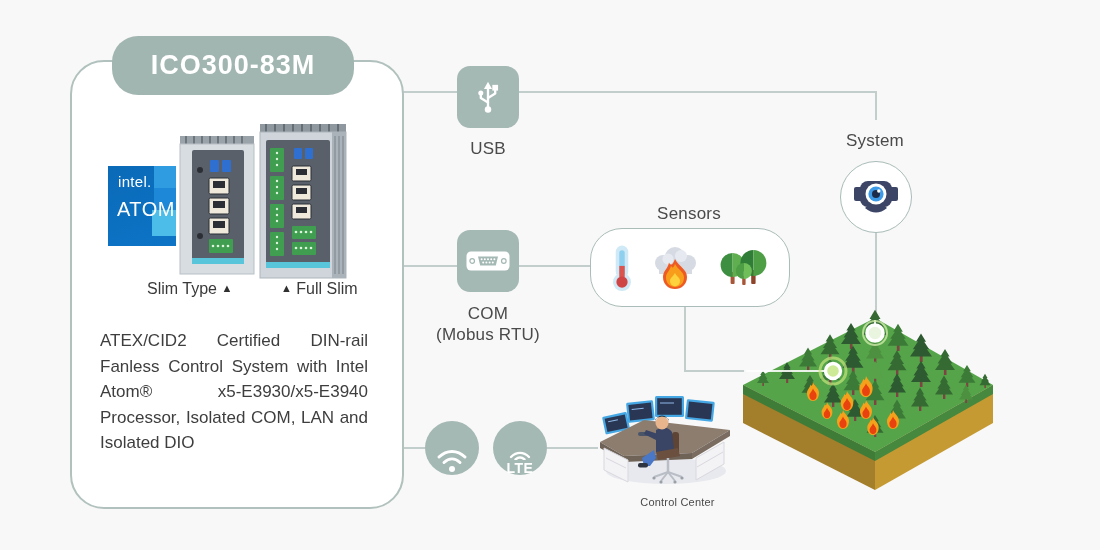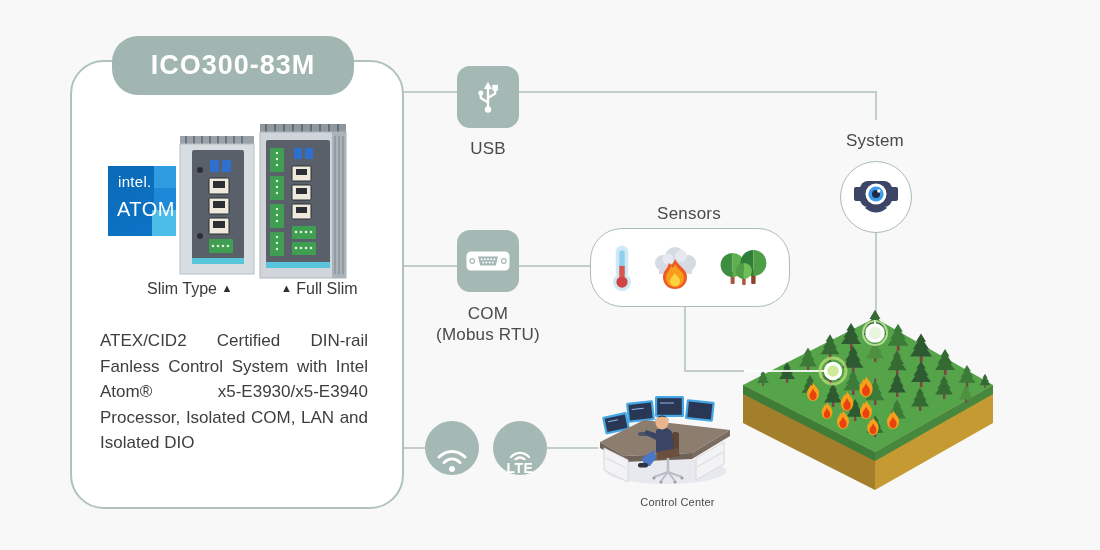--- a/index.html
+++ b/index.html
@@ -19,21 +19,21 @@
   .camera-circle{position:absolute;left:840px;top:161px;width:70px;height:70px;background:#fff;
       border:1.5px solid #a9bcb8;border-radius:50%;display:flex;align-items:center;justify-content:center;}
   .lbl{position:absolute;font-size:17px;color:#4a4a4a;text-align:center;letter-spacing:.2px;}
   .desc{position:absolute;left:100px;top:328px;width:268px;font-size:17px;line-height:1.5;
         color:#3e3e3e;text-align:justify;}
   .type-label{position:absolute;top:280px;font-size:16px;color:#3a3a3a;text-align:right;}
   .tri{font-size:11px;color:#2f2f2f;vertical-align:2px;}
   .sensor-box{position:absolute;left:590px;top:228px;width:198px;height:77px;background:#fff;
       border:1.5px solid #aabdb9;border-radius:32px;display:flex;align-items:center;
       justify-content:center;gap:18px;}
-  .intel-tile{position:absolute;left:108px;top:166px;width:68px;height:70px;
+  .intel-tile{position:absolute;left:108px;top:166px;width:68px;height:80px;
       background:linear-gradient(160deg,#0a6ab8,#0d74c6);overflow:hidden;}
   .intel-b1{position:absolute;left:46px;top:0;width:22px;height:22px;background:#2f9ce2;}
   .intel-b2{position:absolute;left:46px;top:22px;width:22px;height:22px;background:#1e88d8;}
   .intel-b3{position:absolute;left:44px;top:44px;width:24px;height:26px;background:#4cbce9;}
   .intel-word{position:absolute;left:10px;top:7px;font-size:15px;color:#fff;font-weight:500;letter-spacing:.3px;}
   .atom-word{position:absolute;left:9px;top:32px;font-size:20px;color:#fff;font-weight:500;letter-spacing:.5px;}
   .tm{font-size:8px;vertical-align:8px;}
   .lte-text{color:#fff;font-weight:bold;font-size:14px;line-height:1;margin-top:1px;letter-spacing:.5px;}
 </style>
 </head>

